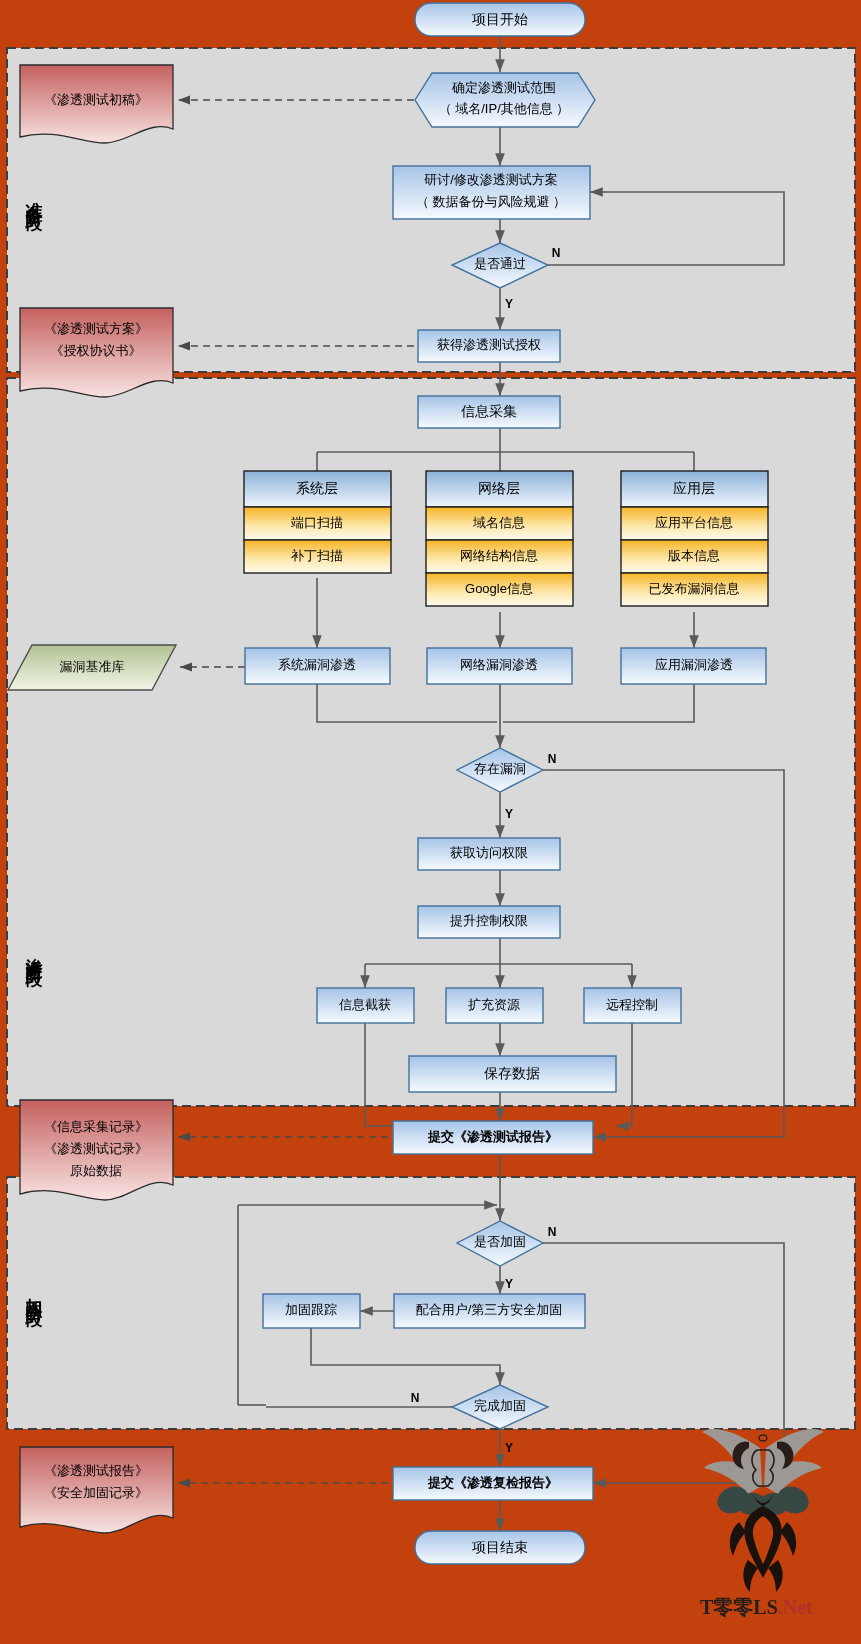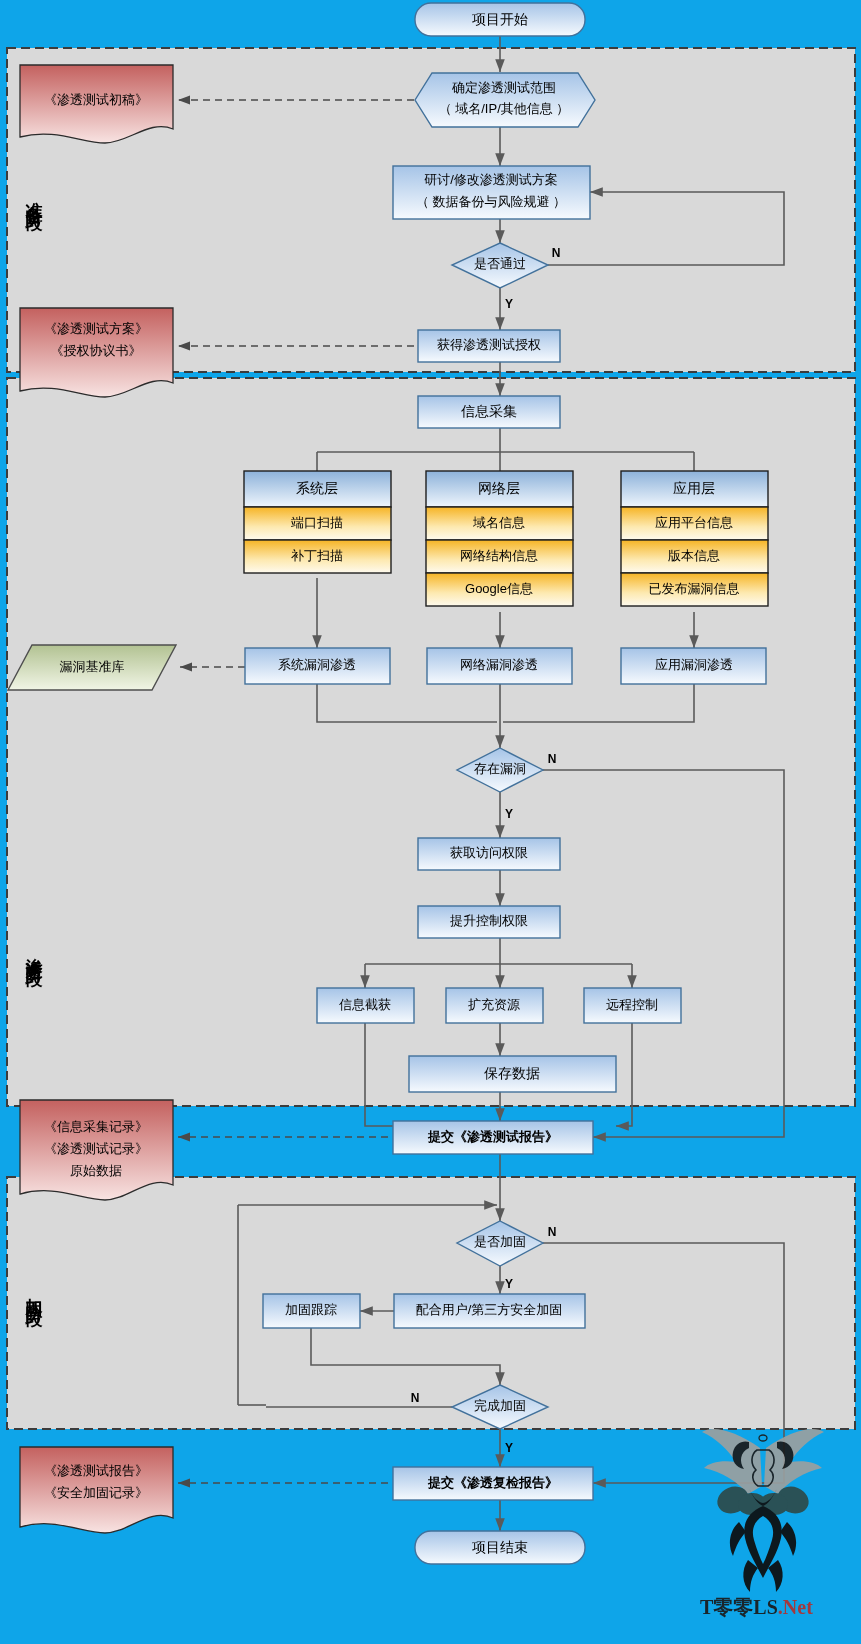--- a/index.html
+++ b/index.html
@@ -1,17 +1,17 @@
 <!DOCTYPE html>
 <html><head>
 <meta charset="utf-8">
 <style>
   html,body{margin:0;padding:0;background:#ffffff;}
   body{font-family:"Liberation Sans","DejaVu Sans",sans-serif;}
-  #stage{position:relative;width:861px;height:1644px;overflow:hidden;background:#0ea5e9;}
+  #stage{position:relative;width:861px;height:1644px;overflow:hidden;background:#c2410c;}
   svg{position:absolute;left:0;top:0;}
   .nodetext{font-family:"Liberation Sans","DejaVu Sans",sans-serif;font-size:14px;fill:#000;text-anchor:middle;dominant-baseline:middle;}
   .nodetext.small{font-size:13px;}
   .nodetext.bold{font-weight:bold;}
   .phaselabel{font-family:"Liberation Sans","DejaVu Sans",sans-serif;font-size:17px;font-weight:bold;fill:#000;text-anchor:middle;}
   .yn{font-family:"Liberation Sans","DejaVu Sans",sans-serif;font-size:12px;font-weight:bold;fill:#000;text-anchor:middle;}
   .wm{font-family:"Liberation Serif","DejaVu Serif",serif;font-size:20px;font-weight:bold;fill:#1b1b1b;}
   .wmnet{fill:#b03030;}
 </style>
 </head>

